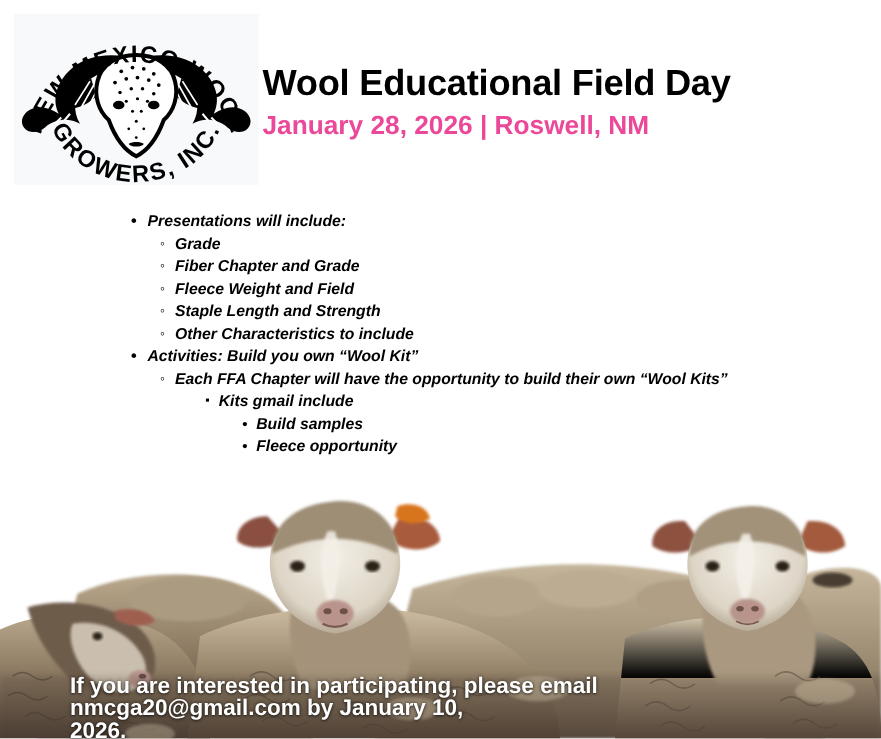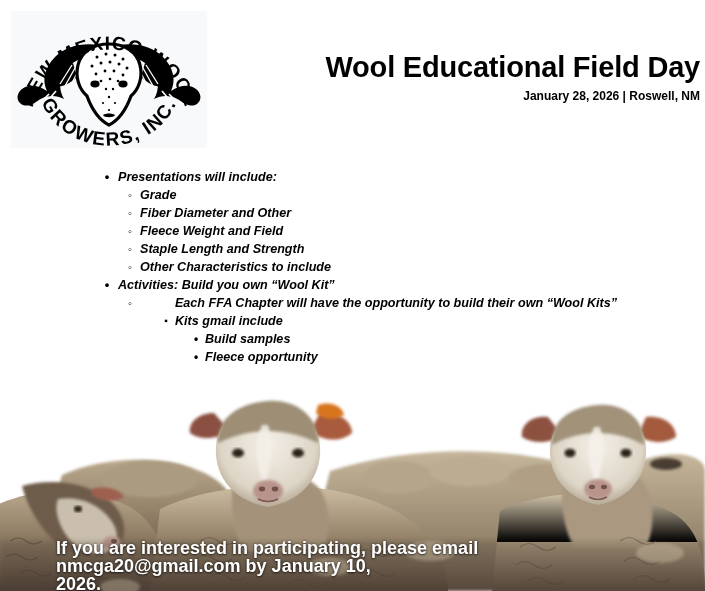--- a/index.html
+++ b/index.html
@@ -35,35 +35,35 @@
     background: #f7f9fb;
     overflow: hidden;
   }
   #logo-svg { display: block; width: 196px; height: 137px; }
 
   #title-block {
     position: absolute;
     left: 210px;
     top: 52px;
     width: 490px;
-    text-align: right;
+    text-align: left;
   }
   #main-title {
     font-size: 29px;
     font-weight: bold;
     letter-spacing: -0.2px;
     color: #000000;
     line-height: 1.05;
     white-space: nowrap;
   }
   #subtitle {
     margin-top: 7px;
-    font-size: 12px;
+    font-size: 21px;
     font-weight: bold;
-    color: #000000;
+    color: #ec4899;
     white-space: nowrap;
   }
 
   
   #content {
     position: absolute;
     left: 0;
     top: 168px;
     width: 705px;
   }
@@ -94,21 +94,21 @@
   .lvl2 .bul { left: -16px; top: 0; width: 12px; font-size: 11px; }
 
   
   .lvl3 { margin-left: 175px; }
   .lvl3 .bul { left: -14px; top: 0; width: 10px; font-size: 10px; }
 
   
   .lvl4 { margin-left: 205px; }
   .lvl4 .bul { left: -14px; top: 0; width: 10px; font-size: 12px; }
 
-  .wrapwide { max-width: 512px; text-align: center; }
+  .wrapwide { max-width: 512px; }
 
   
   #photo {
     position: absolute;
     left: 0;
     top: 391px;
     width: 705px;
     height: 200px;
     overflow: hidden;
     background: #ffffff;
@@ -229,21 +229,21 @@
       <span class="txt">Presentations will include:</span>
     </div>
 
     <div class="li lvl2">
       <span class="bul">◦</span>
       <span class="txt">Grade</span>
     </div>
 
     <div class="li lvl2">
       <span class="bul">◦</span>
-      <span class="txt">Fiber Diameter and Other</span>
+      <span class="txt">Fiber Chapter and Grade</span>
     </div>
 
     <div class="li lvl2">
       <span class="bul">◦</span>
       <span class="txt">Fleece Weight and Field</span>
     </div>
 
     <div class="li lvl2">
       <span class="bul">◦</span>
       <span class="txt">Staple Length and Strength</span>

